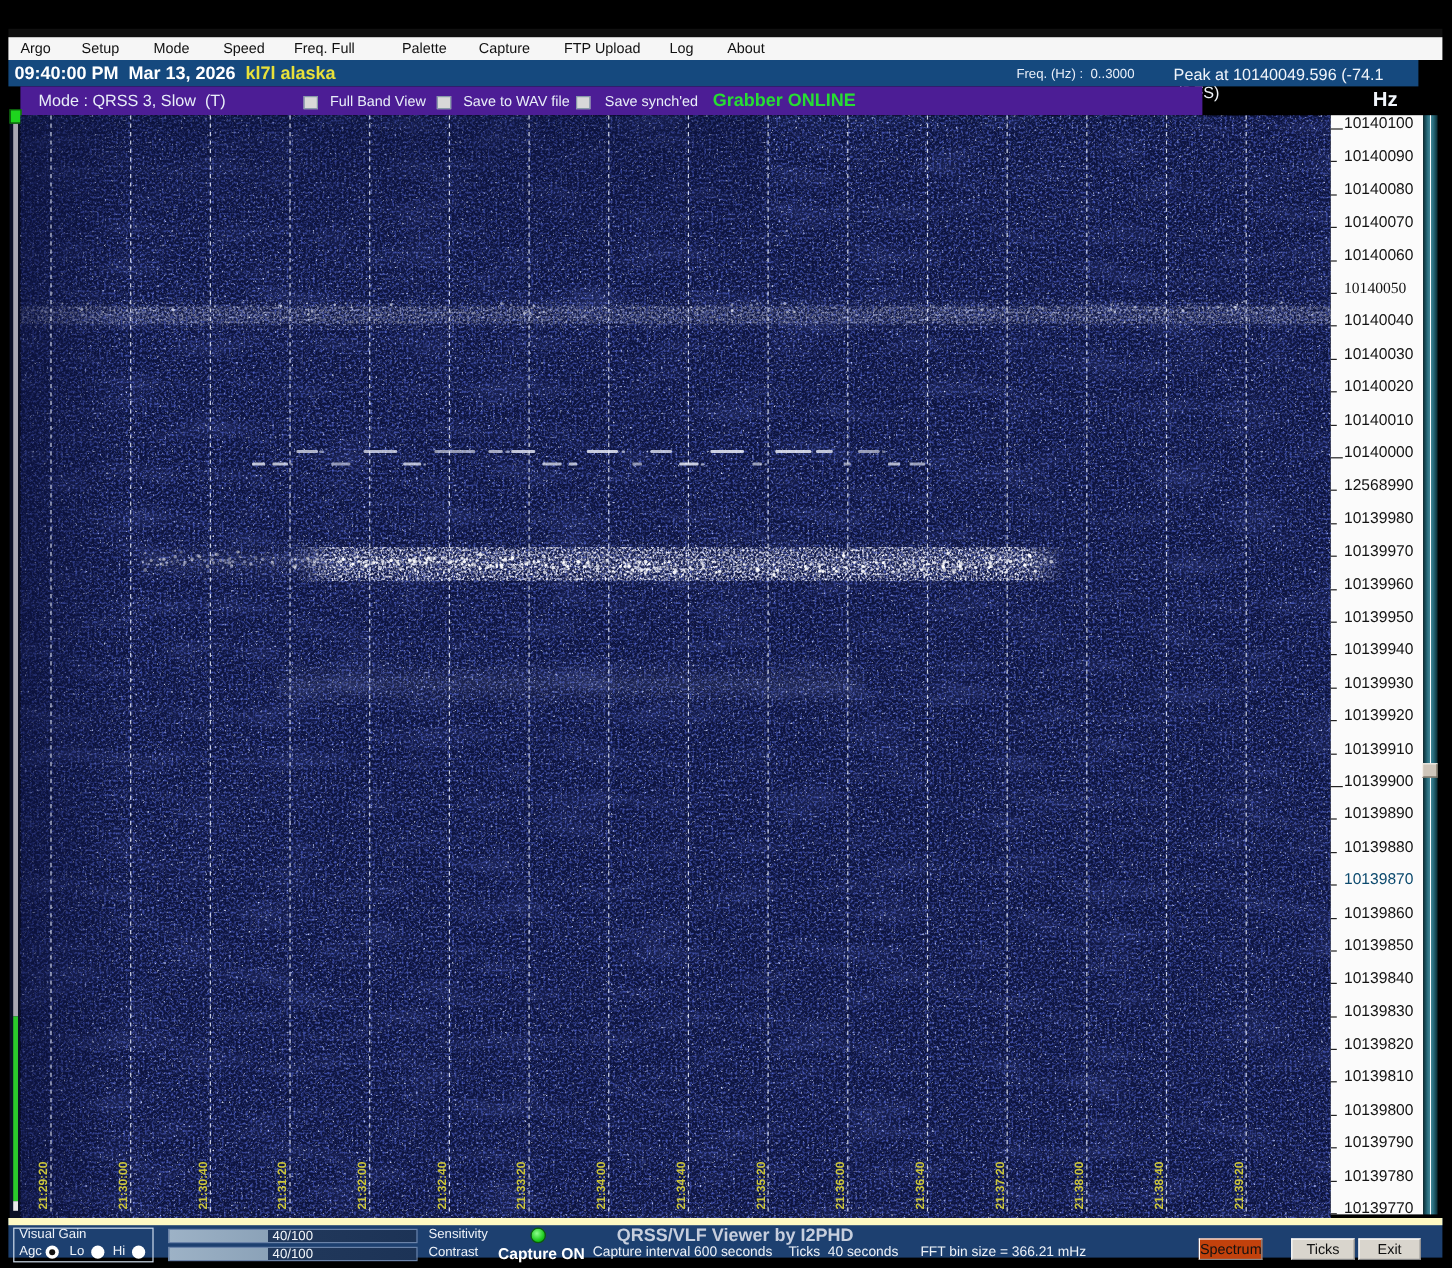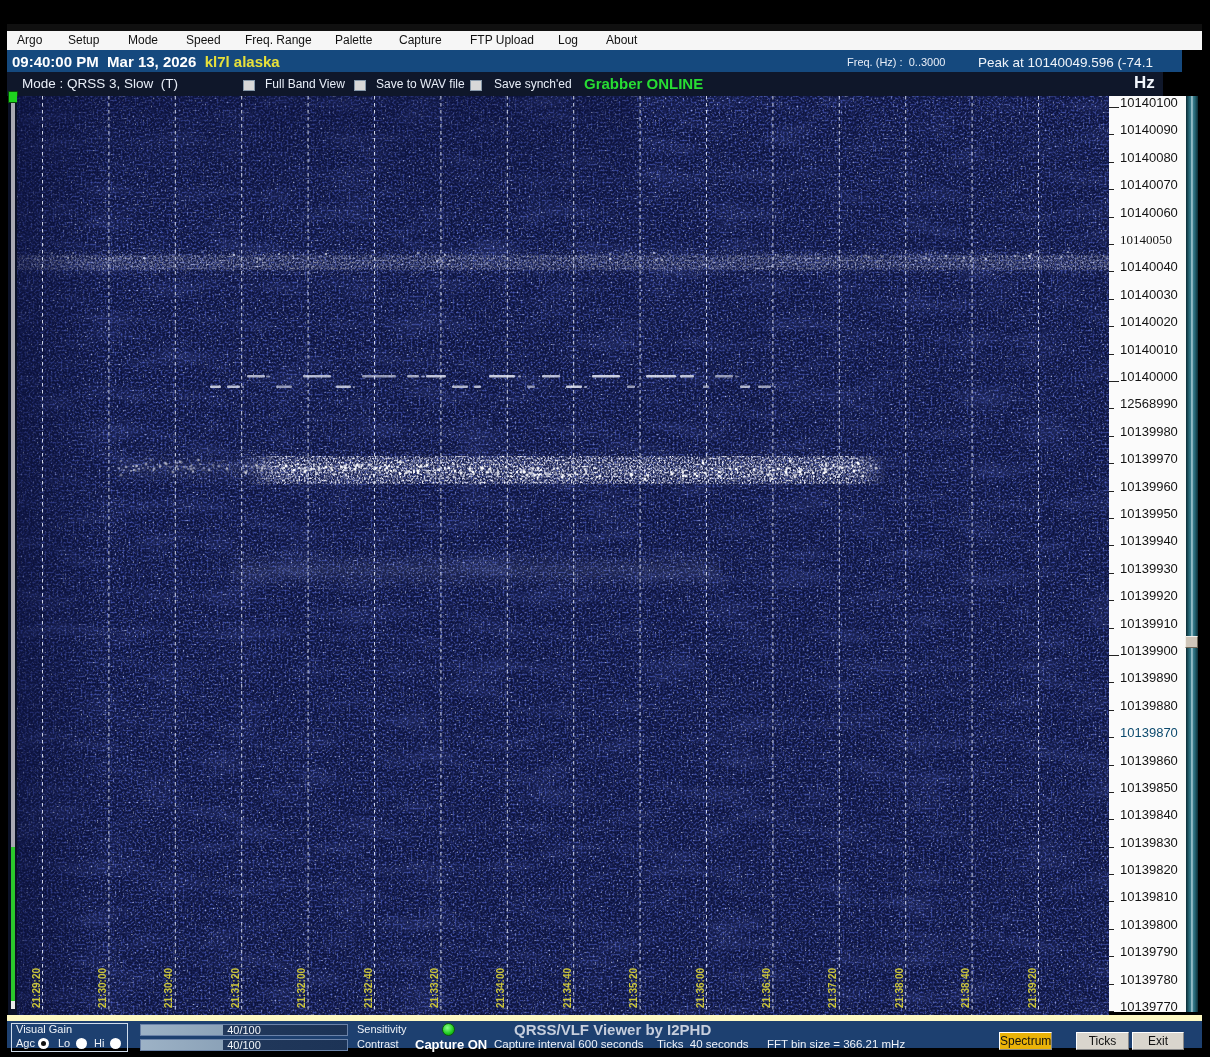--- a/index.html
+++ b/index.html
@@ -4,33 +4,33 @@
 body{width:1210px;height:1057px;background:#000;position:relative;font-family:"Liberation Sans",sans-serif;overflow:hidden}
 .abs{position:absolute}
 </style></head>
 <body>
 <div class="abs" style="left:7px;top:24px;width:1195px;height:7px;background:#101010"></div>
 <div class="abs" style="left:7px;top:31px;width:1195px;height:19px;background:#f6f6f6;font-size:12px;color:#111">
     <span style="position:absolute;left:10px;top:2px;">Argo</span>
     <span style="position:absolute;left:61px;top:2px;">Setup</span>
     <span style="position:absolute;left:121px;top:2px;">Mode</span>
     <span style="position:absolute;left:179px;top:2px;">Speed</span>
-    <span style="position:absolute;left:238px;top:2px;">Freq. Range</span>
+    <span style="position:absolute;left:238px;top:2px;">Freq. Full</span>
     <span style="position:absolute;left:328px;top:2px;">Palette</span>
     <span style="position:absolute;left:392px;top:2px;">Capture</span>
     <span style="position:absolute;left:463px;top:2px;">FTP Upload</span>
     <span style="position:absolute;left:551px;top:2px;">Log</span>
     <span style="position:absolute;left:599px;top:2px;">About</span>
   </div>
 <div class="abs" style="left:7px;top:50px;width:1175px;height:22px;background:#15497e">
 <span class="abs" style="left:5px;top:3px;font-size:15px;font-weight:bold;color:#fff">09:40:00 PM&nbsp;&nbsp;Mar 13, 2026&nbsp;&nbsp;<span style="color:#e8e13a">kl7l alaska</span></span>
 <span class="abs" style="left:840px;top:6px;font-size:11px;color:#e8eef8">Freq. (Hz) :&nbsp; 0..3000</span>
 <span class="abs" style="left:971px;top:5px;font-size:13.5px;color:#f0f4fa">Peak at 10140049.596 (-74.1 dBFS)</span>
 </div>
-<div class="abs" style="left:7px;top:72px;width:1156px;height:24px;background:#0f172a">
+<div class="abs" style="left:17px;top:72px;width:985px;height:24px;background:#4c1d95">
 <span class="abs" style="left:15px;top:4px;font-size:13.5px;color:#e8eef8">Mode : QRSS 3, Slow&nbsp; (T)</span>
 <span class="abs" style="left:236px;top:8px;width:12px;height:11px;background:#d8d8d8;border:1px solid #8899aa"></span>
 <span class="abs" style="left:258px;top:5px;font-size:12px;color:#e8eef8">Full Band View</span>
 <span class="abs" style="left:347px;top:8px;width:12px;height:11px;background:#d8d8d8;border:1px solid #8899aa"></span>
 <span class="abs" style="left:369px;top:5px;font-size:12px;color:#e8eef8">Save to WAV file</span>
 <span class="abs" style="left:463px;top:8px;width:12px;height:11px;background:#d8d8d8;border:1px solid #8899aa"></span>
 <span class="abs" style="left:487px;top:5px;font-size:12px;color:#e8eef8">Save synch'ed</span>
 <span class="abs" style="left:577px;top:3px;font-size:15px;font-weight:bold;color:#27dd33">Grabber ONLINE</span>
 <span class="abs" style="left:1127px;top:1px;font-size:17px;font-weight:bold;color:#f2f6fc">Hz</span>
 </div>
@@ -912,15 +912,15 @@
   <div class="abs" style="left:133px;top:18px;width:208px;height:12px;border:1px solid #6a82a8;background:linear-gradient(90deg,#9db2c6 0,#8ba2b8 40%,#22395c 40%,#1c3356 100%)"></div>
   <div class="abs" style="left:133px;top:18px;width:208px;height:12px;font-size:11px;color:#f2f6fa;text-align:center;line-height:12px">40/100</div>
   <span class="abs" style="left:350px;top:2px;font-size:11px;color:#eef2f8">Sensitivity</span>
   <span class="abs" style="left:350px;top:17px;font-size:11px;color:#eef2f8">Contrast</span>
   <span class="abs" style="left:435px;top:2px;width:13px;height:13px;border-radius:50%;background:radial-gradient(circle at 40% 35%,#8dff8d,#1ecb1e 60%,#0b860b);border:1px solid #0a5c0a"></span>
   <span class="abs" style="left:408px;top:16px;font-size:13px;font-weight:bold;color:#fff">Capture ON</span>
   <span class="abs" style="left:507px;top:0px;font-size:15px;font-weight:bold;color:#c6cedd">QRSS/VLF Viewer by I2PHD</span>
   <span class="abs" style="left:487px;top:17px;font-size:11.5px;color:#eef2f8">Capture interval 600 seconds</span>
   <span class="abs" style="left:650px;top:17px;font-size:11.5px;color:#eef2f8">Ticks&nbsp; 40 seconds</span>
   <span class="abs" style="left:760px;top:17px;font-size:11.5px;color:#eef2f8">FFT bin size = 366.21 mHz</span>
-  <span class="abs" style="left:992px;top:11px;width:53px;height:18px;background:#eab308;border:1px solid #888;border-top-color:#fff;border-left-color:#fff;font-size:12px;color:#111;text-align:center;line-height:17px">Spectrum</span>
+  <span class="abs" style="left:992px;top:11px;width:53px;height:18px;background:#c2410c;border:1px solid #888;border-top-color:#fff;border-left-color:#fff;font-size:12px;color:#111;text-align:center;line-height:17px">Spectrum</span>
   <span class="abs" style="left:1069px;top:11px;width:53px;height:18px;background:#d9d5cd;border:1px solid #888;border-top-color:#fff;border-left-color:#fff;font-size:12px;color:#111;text-align:center;line-height:17px">Ticks</span>
   <span class="abs" style="left:1125px;top:11px;width:52px;height:18px;background:#d9d5cd;border:1px solid #888;border-top-color:#fff;border-left-color:#fff;font-size:12px;color:#111;text-align:center;line-height:17px">Exit</span>
 </div>
 </body></html>

